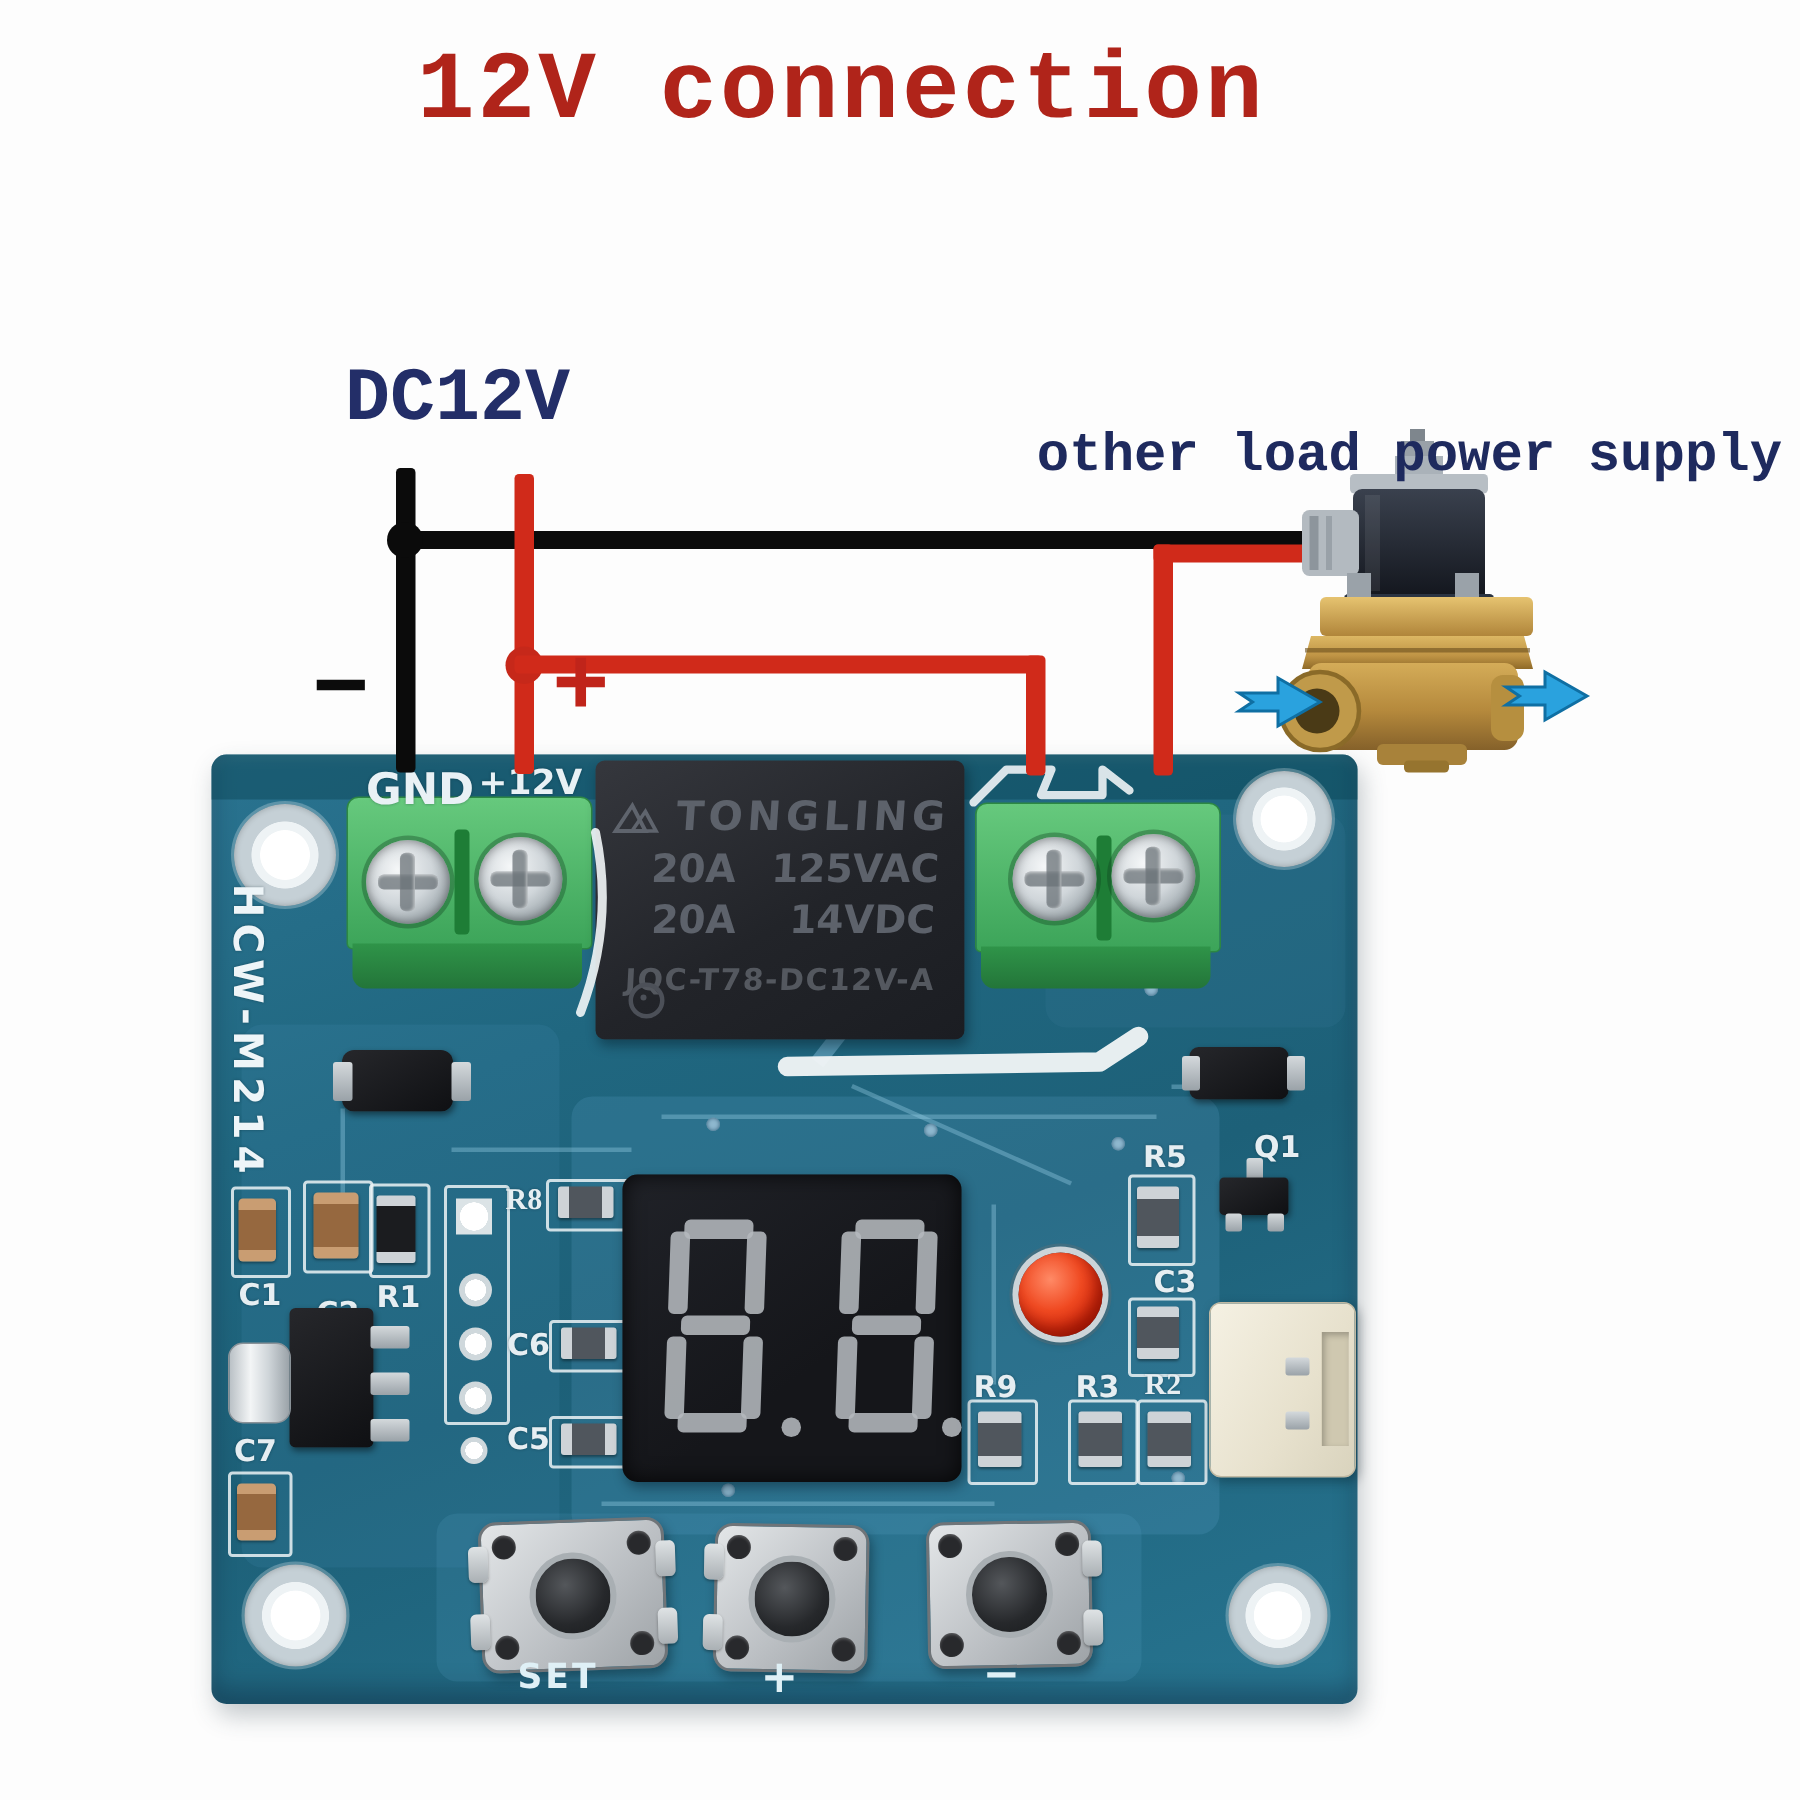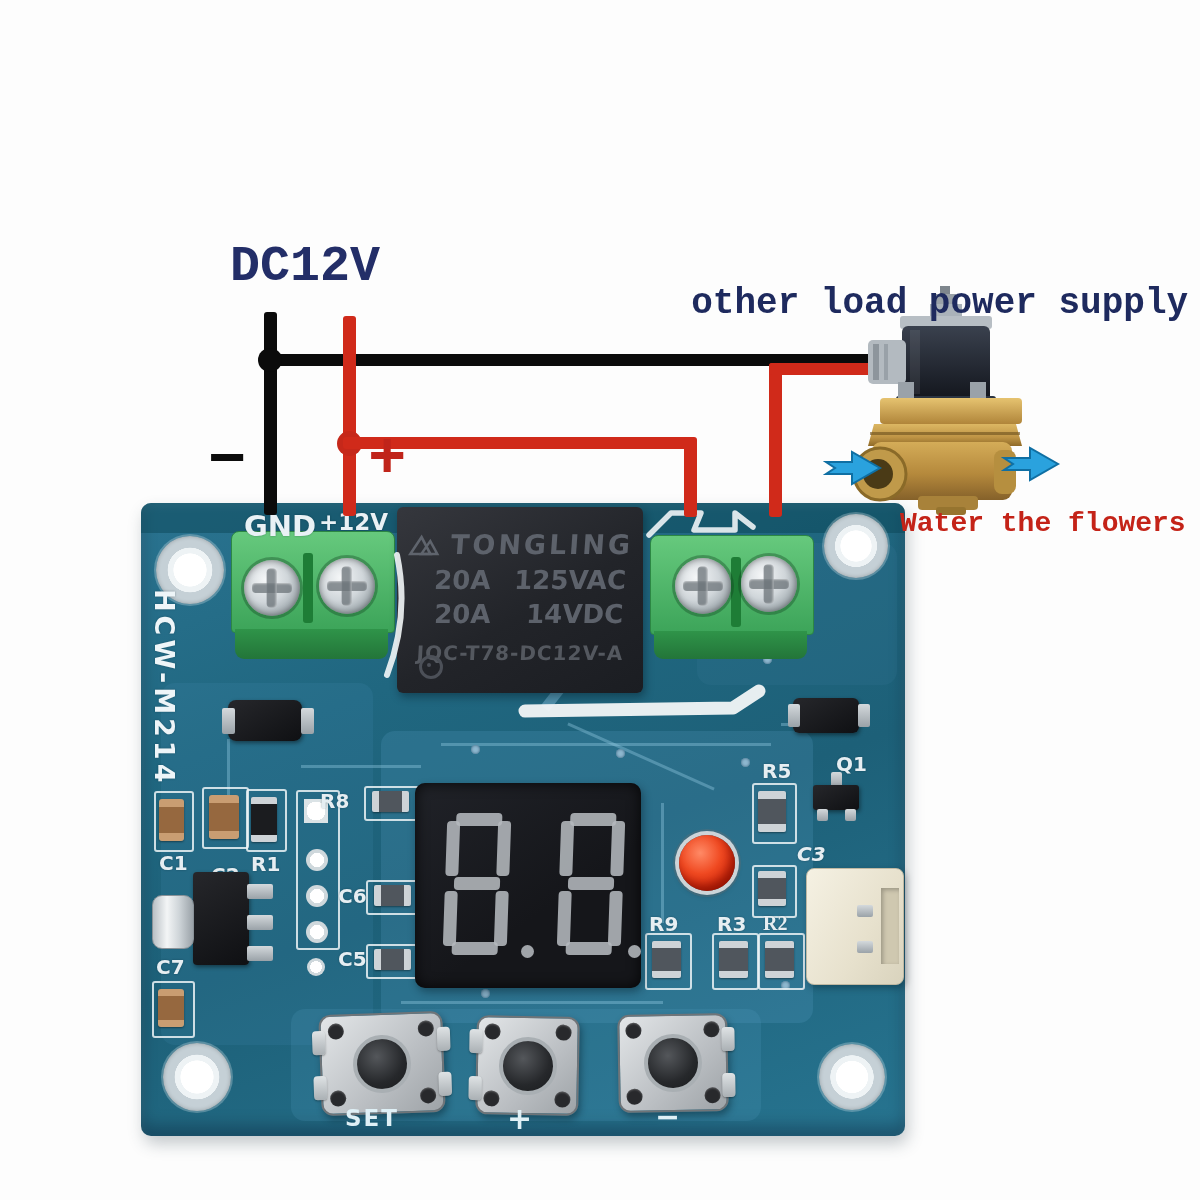--- a/index.html
+++ b/index.html
@@ -88,26 +88,26 @@
   .tact .cpin{position:absolute;width:16px;height:16px;border-radius:50%;background:#28292c;box-shadow:inset 0 1px 2px rgba(255,255,255,.25);}
   .tact .tab{position:absolute;width:13px;height:24px;border-radius:4px;background:linear-gradient(#dfe3e5,#aab0b4);box-shadow:0 1px 2px rgba(0,0,0,.35);}
   .btn-label{position:absolute;color:#dff0f6;font-family:"DejaVu Sans","Liberation Sans",sans-serif;font-weight:bold;z-index:4;}
   svg{display:block;}
 </style>
 </head>
 <body>
 
 <div id="stage">
 
+  <div class="abs mono title">12V connection</div>
   <div class="abs mono note"><br>
   <span>other load power supply</span></div>
   <div class="abs mono dc12v">DC12V</div>
   <div class="abs mono minus-sign">−</div>
   <div class="abs mono plus-sign">+</div>
-  <div class="abs mono water">Water the flowers</div>
 
   <div class="wire black" style="left:264px;top:312px;width:13px;height:203px;"></div>
   <div class="wire black" style="left:264px;top:354px;width:622px;height:12px;"></div>
   <div class="dot" style="left:258px;top:348px;width:24px;height:24px;background:#0b0b0b;"></div>
   <div class="wire red" style="left:343px;top:316px;width:13px;height:200px;"></div>
   <div class="dot" style="left:337px;top:431px;width:25px;height:25px;background:#c6281a;"></div>
   <div class="wire red" style="left:343px;top:437px;width:352px;height:12px;"></div>
   <div class="wire red" style="left:684px;top:437px;width:13px;height:80px;"></div>
   <div class="wire red" style="left:769px;top:363px;width:13px;height:154px;"></div>
   <div class="wire red" style="left:769px;top:363px;width:117px;height:12px;"></div>
@@ -263,21 +263,21 @@
     <div style="position:absolute;left:11px;top:392px;width:40px;height:52px;border-radius:10px;z-index:4;border:1px solid #8a9298;
          background:linear-gradient(90deg,#b9c0c5,#f3f5f6 35%,#cfd5d9 65%,#9aa2a8);"></div>
 
     <div class="cbox" style="left:155px;top:287px;width:40px;height:156px;"></div>
     <div class="pads" style="left:163px;top:296px;width:24px;height:24px;"></div>
     <div class="padc" style="left:165px;top:346px;width:22px;height:22px;"></div>
     <div class="padc" style="left:165px;top:382px;width:22px;height:22px;"></div>
     <div class="padc" style="left:165px;top:418px;width:22px;height:22px;"></div>
     <div class="padc" style="left:166px;top:455px;width:18px;height:18px;"></div>
 
-    <div class="lbl" style="left:179px;top:286px;">R8</div>
+    <div class="lbl" style="left:196px;top:286px;font-family:Liberation Serif, serif;">R8</div>
     <div class="cbox" style="left:223px;top:283px;width:53px;height:31px;"></div>
     <div class="smd-h" style="left:231px;top:288px;width:37px;height:21px;"></div>
     <div class="lbl" style="left:197px;top:381px;">C6</div>
     <div class="cbox" style="left:225px;top:377px;width:53px;height:31px;"></div>
     <div class="smd-h" style="left:233px;top:382px;width:37px;height:21px;"></div>
     <div class="lbl" style="left:197px;top:444px;">C5</div>
     <div class="cbox" style="left:225px;top:441px;width:53px;height:31px;"></div>
     <div class="smd-h" style="left:233px;top:446px;width:37px;height:21px;"></div>
 
     <div id="display">
@@ -302,21 +302,21 @@
         </div>
       <div class="dp" style="left:106px;top:162px;"></div>
       <div class="dp" style="left:213px;top:162px;"></div>
     </div>
 
     <div class="led"></div>
 
     <div class="lbl" style="left:621px;top:256px;">R5</div>
     <div class="cbox" style="left:611px;top:280px;width:41px;height:57px;"></div>
     <div class="smd-v" style="left:617px;top:288px;width:28px;height:41px;"></div>
-    <div class="lbl" style="left:656px;top:339px;font-style:italic;">C3</div>
+    <div class="lbl" style="left:628px;top:339px;">C3</div>
     <div class="cbox" style="left:611px;top:362px;width:41px;height:49px;"></div>
     <div class="smd-v" style="left:617px;top:368px;width:28px;height:35px;"></div>
     <div class="lbl" style="left:508px;top:409px;">R9</div>
     <div class="cbox" style="left:504px;top:430px;width:43px;height:53px;"></div>
     <div class="smd-v" style="left:511px;top:438px;width:29px;height:37px;"></div>
     <div class="lbl" style="left:576px;top:409px;">R3</div>
     <div class="cbox" style="left:571px;top:430px;width:43px;height:53px;"></div>
     <div class="smd-v" style="left:578px;top:438px;width:29px;height:37px;"></div>
     <div class="lbl" style="left:622px;top:409px;font-family:Liberation Serif, serif;">R2</div>
     <div class="cbox" style="left:617px;top:430px;width:43px;height:53px;"></div>

